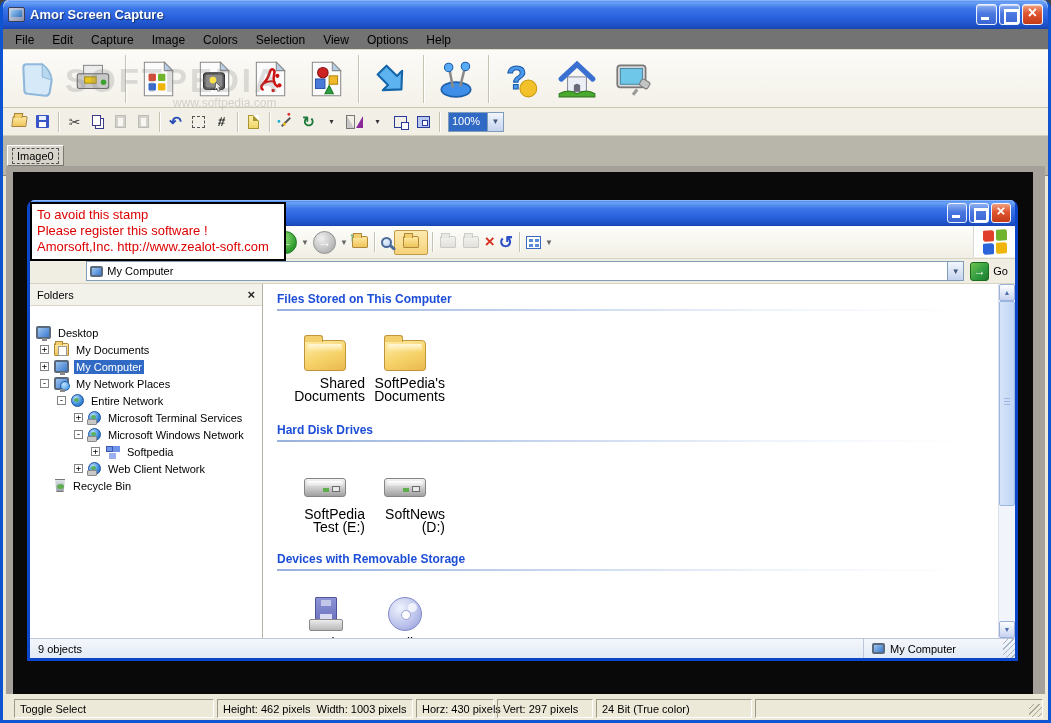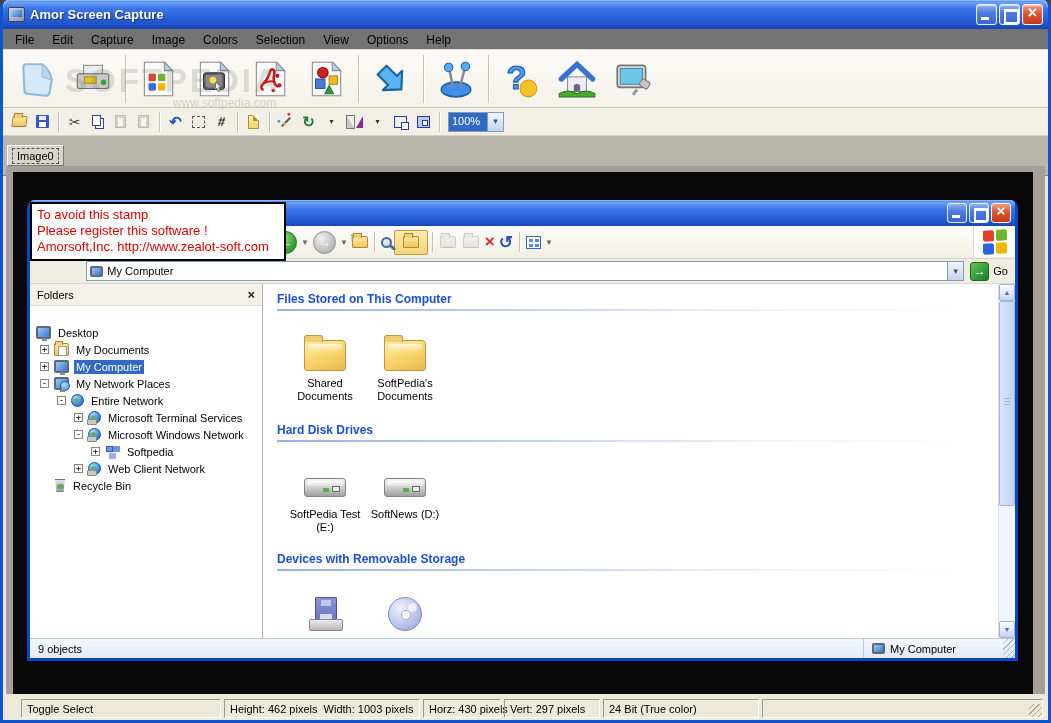--- a/index.html
+++ b/index.html
@@ -154,21 +154,21 @@
   .icn-recycle{width:12px;height:13px;background:linear-gradient(#dfe4ea,#9aa1ab);clip-path:polygon(8% 0,92% 0,80% 100%,20% 100%);border:1px solid #777;}
   .icn-recycle::after{content:"";position:absolute;left:2px;top:4px;width:7px;height:5px;border-radius:50%;background:#5fae4e;}
 
   
   .shelf{flex:1;min-width:0;background:#fff;padding:8px 0 0 14px;overflow:hidden;}
   .section-title{font-size:12px;font-weight:bold;color:#1d4ed8;}
   .section-rule{height:2px;margin:3px 0 0 0;background:linear-gradient(90deg,#98b1dd,#eef3fb 70%,#fff);width:96%;}
   .shelf-row{display:flex;margin:16px 0 10px 8px;}
   .shelf-item{width:80px;display:flex;flex-direction:column;align-items:center;}
   .icon-area{height:44px;display:flex;align-items:flex-end;justify-content:center;margin-bottom:6px;}
-  .shelf-label{font-size:11px;line-height:13px;text-align:center;color:#000;}
+  .shelf-label{font-size:14px;line-height:13px;text-align:right;color:#000;}
   .sec2{margin-top:20px;} .sec3{margin-top:18px;}
 
   .icn-folder{position:relative;width:42px;height:31px;background:linear-gradient(160deg,#ffeca6 0%,#f6d36a 55%,#e9b84e 100%);border:1px solid #c2953c;border-radius:2px 4px 3px 3px;}
   .icn-folder::before{content:"";position:absolute;top:-6px;left:-1px;width:17px;height:6px;background:#f4cf6d;border:1px solid #c2953c;border-bottom:none;border-radius:3px 3px 0 0;}
   .icn-folder::after{content:"";position:absolute;left:3px;top:3px;right:3px;height:8px;background:linear-gradient(#fff7d8,rgba(255,255,255,0));border-radius:2px;}
   .icn-drive{position:relative;width:42px;height:19px;margin-bottom:5px;background:linear-gradient(#f4f4f4,#cfcfcf 50%,#a0a0a0);border:1px solid #858585;border-radius:3px;}
   .icn-drive::before{content:"";position:absolute;left:2px;top:2px;right:2px;height:5px;background:linear-gradient(#ffffff,#e0e0e0);border-radius:2px;}
   .icn-drive::after{content:"";position:absolute;right:5px;bottom:4px;width:6px;height:4px;background:#e8e8e8;border:1px solid #6a6a6a;box-shadow:-10px 1px 0 -1px #5fae4e;}
   .icn-floppy{position:relative;width:32px;height:34px;}
   .icn-floppy::before{content:"";position:absolute;left:6px;top:0;width:20px;height:25px;border:1px solid #4e5494;border-radius:1px;
@@ -191,21 +191,21 @@
   .xs-left{flex:1;padding-left:8px;}
   .xs-right{width:140px;border-left:1px solid #bcc7da;height:100%;display:flex;align-items:center;padding-left:8px;gap:5px;}
   .xs-grip{width:12px;height:100%;background:repeating-linear-gradient(135deg,transparent 0 3px,#aab6c8 3px 4px);}
   .mini-pc{width:13px;height:11px;background:linear-gradient(135deg,#9cc4ef,#3a7ad0);border:2px solid #5a6a7c;border-radius:2px;flex:none;}
 
   
   .stamp{position:absolute;left:17px;top:30px;width:256px;background:#fff;border:2px solid #000;z-index:6;padding:3px 5px 4px 5px;}
   .stamp div{color:#dd0000;font-size:13px;line-height:16px;white-space:nowrap;}
 
   
-  .statusbar{position:absolute;left:18px;right:3px;bottom:0;height:23px;background:#ece9d8;display:flex;align-items:stretch;padding:2px 2px 2px 0;gap:3px;}
+  .statusbar{position:absolute;left:11px;right:3px;bottom:0;height:23px;background:#ece9d8;display:flex;align-items:stretch;padding:2px 2px 2px 0;gap:3px;}
   .seg{border:1px solid;border-color:#9d9a87 #fff #fff #9d9a87;font-size:11px;display:flex;align-items:center;padding-left:5px;white-space:pre;color:#000;}
   .seg1{width:200px;} .seg2{width:196px;} .seg3{width:78px;} .seg4{width:96px;} .seg5{width:156px;}
   .segfill{flex:1;position:relative;}
   .app-grip{position:absolute;right:0;bottom:0;width:13px;height:13px;background:repeating-linear-gradient(135deg,transparent 0 3px,#aaa694 3px 4px);}
 </style>
 </head>
 <body>
 
 <div class="app">
 

